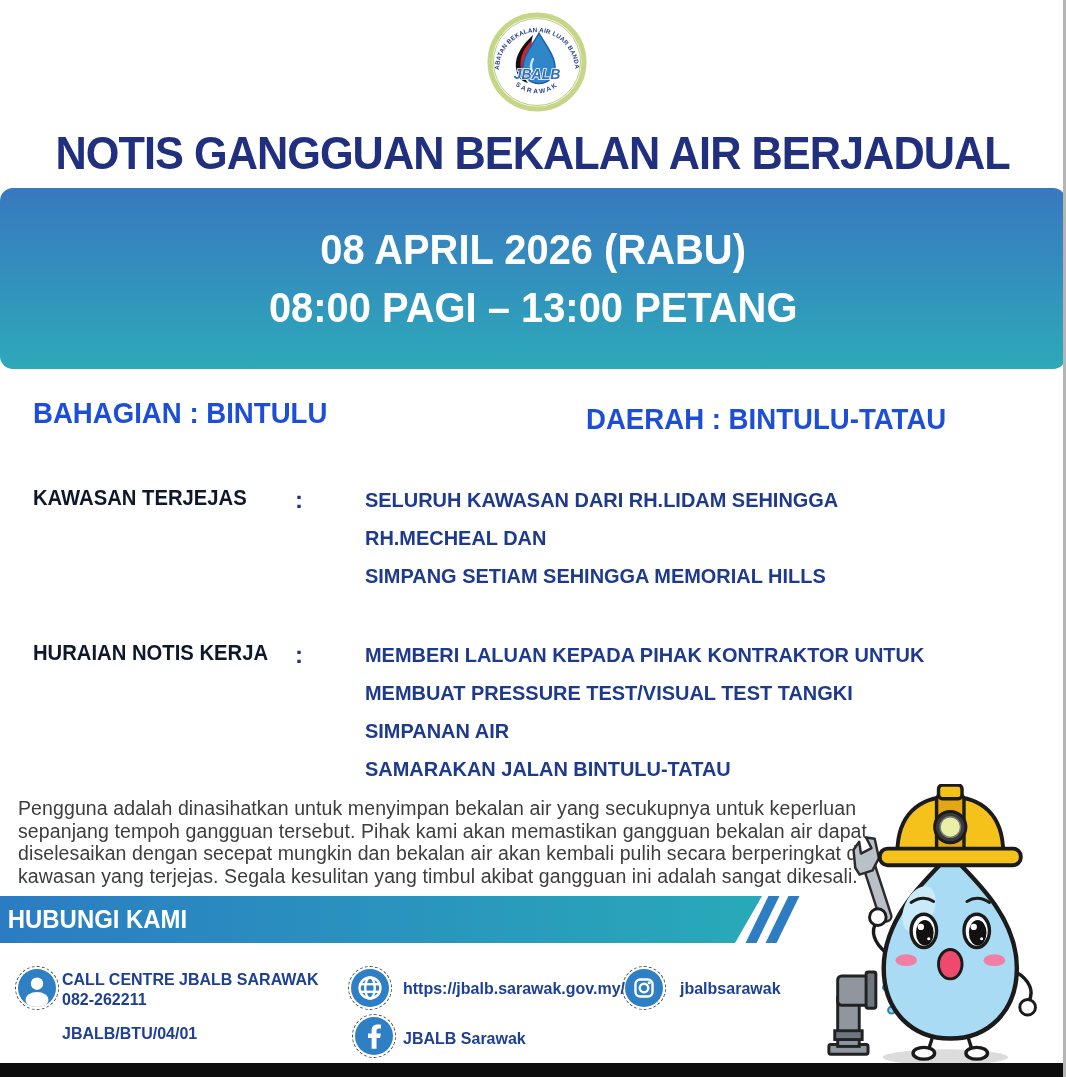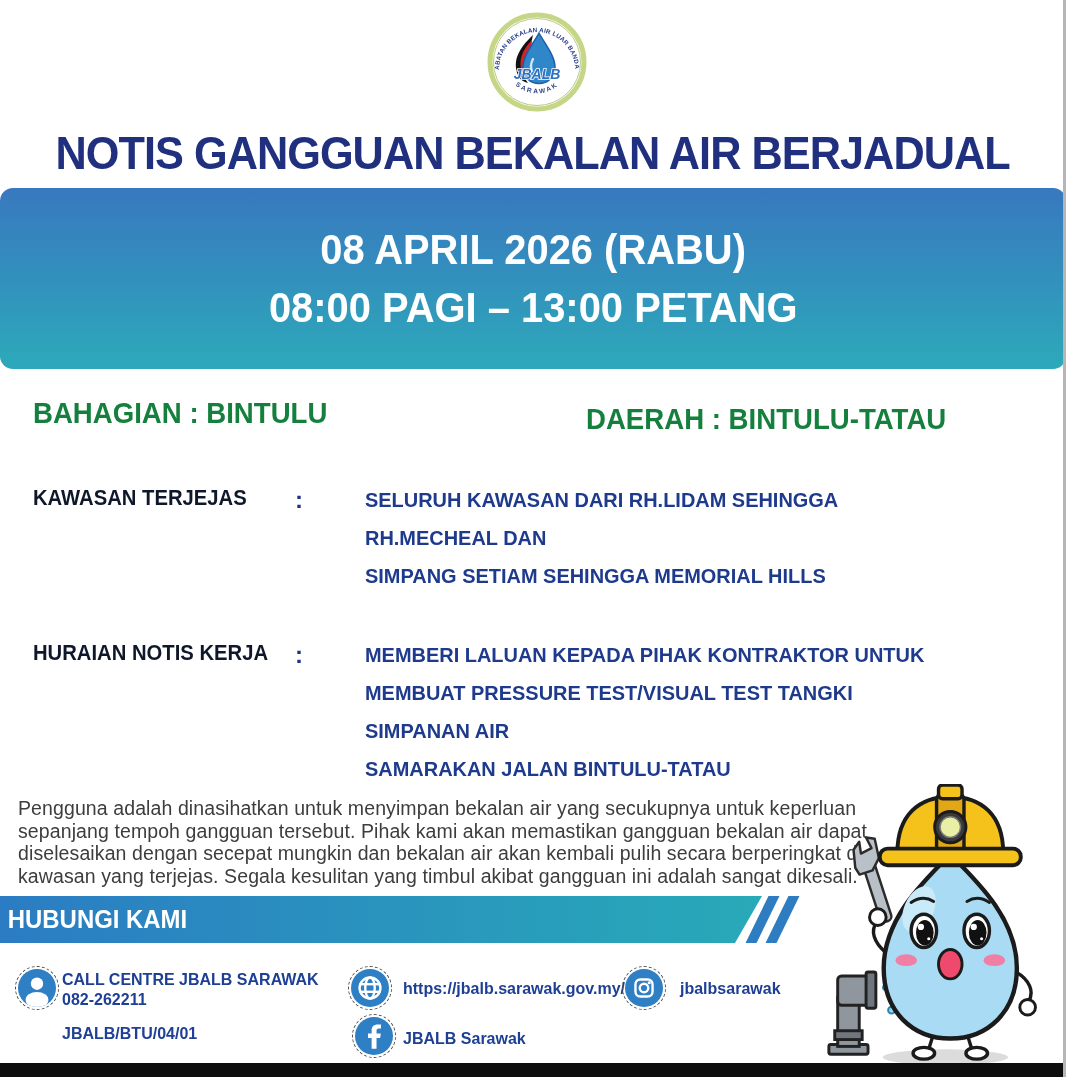--- a/index.html
+++ b/index.html
@@ -17,21 +17,21 @@
   .title .cx{display:inline-block;transform:scaleX(.94);transform-origin:center;}
 
   
   .sched{position:absolute;left:0;top:188px;width:1066px;height:181px;
          background:linear-gradient(180deg,#3878bf 0%,#2da9ba 100%);
          display:flex;flex-direction:column;align-items:center;justify-content:center;gap:10px;border-radius:13px;}
   .sched .line{color:#ffffff;font-size:42px;font-weight:bold;letter-spacing:0;
                transform:scaleX(.95);transform-origin:center;}
 
   
-  .navy{color:#15803d;font-weight:bold;}
+  .navy{color:#1d4ed8;font-weight:bold;}
   .bahagian{position:absolute;left:33px;top:396px;font-size:30px;}
   .daerah{position:absolute;left:565px;top:402px;font-size:30px;margin-left:21px;}
   .condL{display:inline-block;transform:scaleX(.92);transform-origin:left center;}
 
   
   .sec-label{position:absolute;left:33px;font-size:22px;color:#0f172a;font-weight:bold;}
   .sec-colon{position:absolute;left:295px;font-size:24px;color:#203285;font-weight:bold;}
   .sec-value{position:absolute;left:365px;width:620px;font-size:21px;line-height:38px;
              color:#1e3a8c;font-weight:bold;white-space:pre-line;
              transform:scaleX(.95);transform-origin:left top;}

